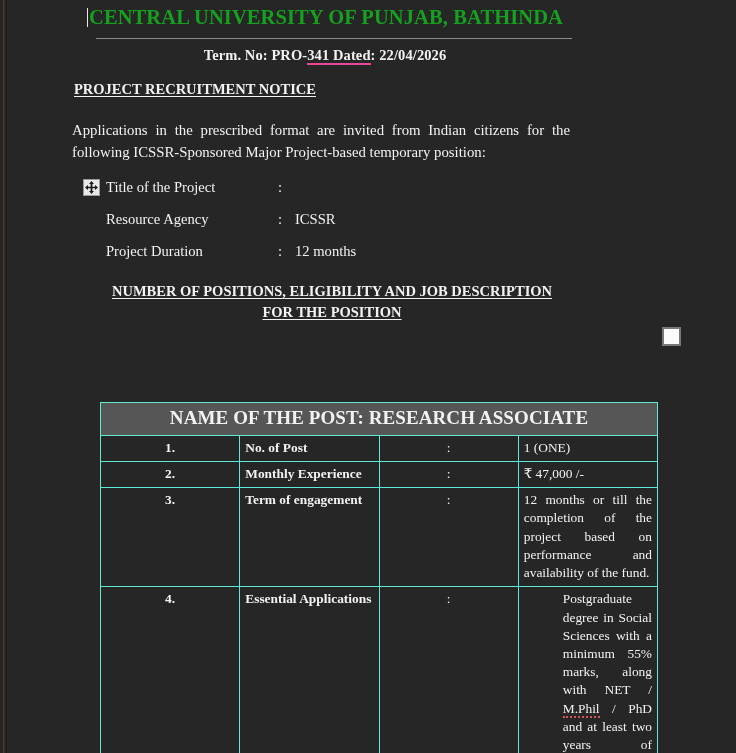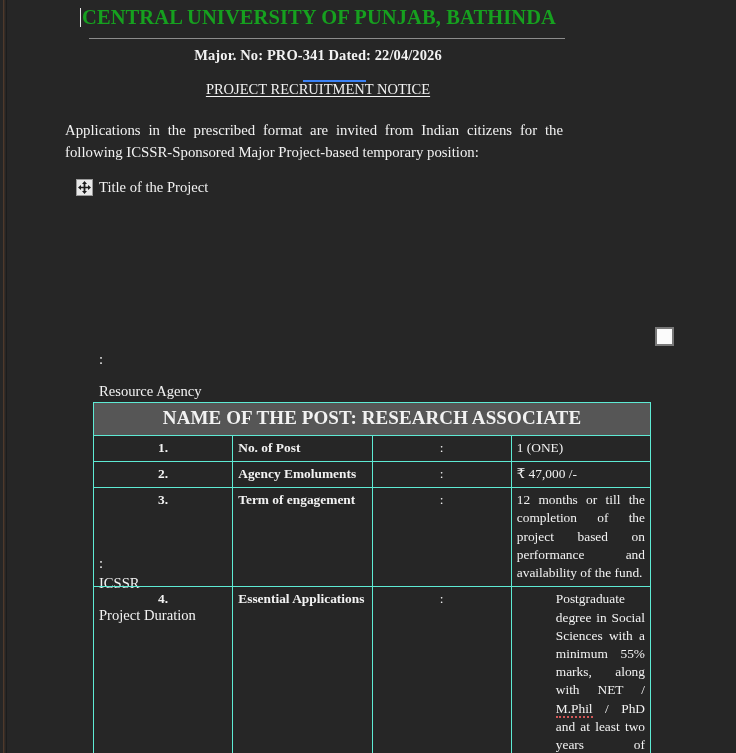--- a/index.html
+++ b/index.html
@@ -29,21 +29,21 @@
     position: absolute;
     left: 6px;
     top: 0;
     width: 1px;
     height: 753px;
     background: #1c1c1c;
   }
 
   .doc {
     position: absolute;
-    left: 1px;
+    left: 8px;
     top: 0;
     width: 628px;
     height: 753px;
   }
 
   
   .uni-title {
     text-align: center;
     font-size: 20.5px;
     font-weight: bold;
@@ -75,28 +75,28 @@
   }
 
   .advt-line {
     text-align: center;
     font-size: 14.5px;
     font-weight: bold;
     margin: 8px 60px 0 66px;
     letter-spacing: 0.1px;
   }
   .blue-underline {
-    border-bottom: 2px solid #3b82f6;
-    padding-bottom: 17px;
+    border-bottom: 2px solid #ec4899;
+    padding-bottom: 0px;
   }
 
   .notice-title {
-    text-align: center;
+    text-align: left;
     font-size: 14.5px;
-    font-weight: normal;
+    font-weight: bold;
     margin: 17px 60px 0 66px;
   }
   .notice-title span.u { text-decoration: underline; text-underline-offset: 2px; }
 
   .para {
     margin: 22px 66px 0 64px;
     font-size: 14.8px;
     line-height: 1.47;
     text-align: justify;
     text-justify: inter-word;
@@ -121,21 +121,20 @@
   
   .details {
     margin: 13px 66px 0 98px;
     font-size: 14.6px;
     line-height: 1.38;
   }
   .drow {
     display: flex;
     align-items: flex-start;
     margin-bottom: 12px;
-    flex-direction: column;
   }
   .drow .lbl { width: 172px; flex: 0 0 172px; }
   .drow .col { width: 17px; flex: 0 0 17px; }
   .drow .val {
     flex: 1;
     text-align: justify;
     text-justify: inter-word;
   }
   .drow .val.just > span { display: block; }
 
@@ -225,21 +224,21 @@
 
 <div class="doc">
 
   <div class="uni-title">
     <span class="caret"></span><span>CENTRAL UNIVERSITY OF PUNJAB, BATHINDA</span>
   </div>
 
 
   <div class="hr-rule"></div>
 
-  <div class="advt-line"><span>Major. No: PRO-</span><span class="blue-underline">341  Dated</span><span>: 22/04/2026</span></div>
+  <div class="advt-line"><span>Term. No: PRO-</span><span class="blue-underline">341  Dated</span><span>: 22/04/2026</span></div>
 
   <div class="notice-title"><span class="u">PROJECT RECRUITMENT NOTICE</span></div>
 
   <div class="para">Applications in the prescribed format are invited from Indian citizens for the following ICSSR-Sponsored Major Project-based temporary position:</div>
 
   <div class="move-handle">
     <svg width="13" height="13" viewBox="0 0 13 13" aria-hidden="true">
       <g fill="#1c1c1c">
         <path d="M6.5 0 L9 3 L7.4 3 L7.4 5.7 L10 5.7 L10 4 L13 6.5 L10 9 L10 7.3 L7.4 7.3 L7.4 10 L9 10 L6.5 13 L4 10 L5.6 10 L5.6 7.3 L3 7.3 L3 9 L0 6.5 L3 4 L3 5.7 L5.6 5.7 L5.6 3 L4 3 Z"></path>
       </g>
@@ -256,37 +255,38 @@
       <div class="col">:</div>
       <div class="val">ICSSR</div>
     </div>
     <div class="drow">
       <div class="lbl">Project Duration</div>
       <div class="col">:</div>
       <div class="val">12 months</div>
     </div>
   </div>
 
+  <div class="sec-head"><span class="u">NUMBER OF POSITIONS, ELIGIBILITY AND JOB DESCRIPTION FOR THE POSITION</span></div>
 
   <div class="white-square"></div>
 
   <table class="post">
     <tbody>
         <tr>
       <th class="caption" colspan="4">NAME OF THE POST: RESEARCH ASSOCIATE</th>
     </tr>
     <tr>
       <td class="c-num">1.</td>
       <td class="c-label">No. of Post</td>
       <td class="c-colon">:</td>
       <td class="c-value">1 (ONE)</td>
     </tr>
     <tr>
       <td class="c-num">2.</td>
-      <td class="c-label">Agency Emoluments</td>
+      <td class="c-label">Monthly Experience</td>
       <td class="c-colon">:</td>
       <td class="c-value">₹ 47,000 /-</td>
     </tr>
     <tr>
       <td class="c-num">3.</td>
       <td class="c-label">Term of engagement</td>
       <td class="c-colon">:</td>
       <td class="c-value">12 months or till the completion of the project based on performance and availability of the fund.</td>
     </tr>
     <tr>

